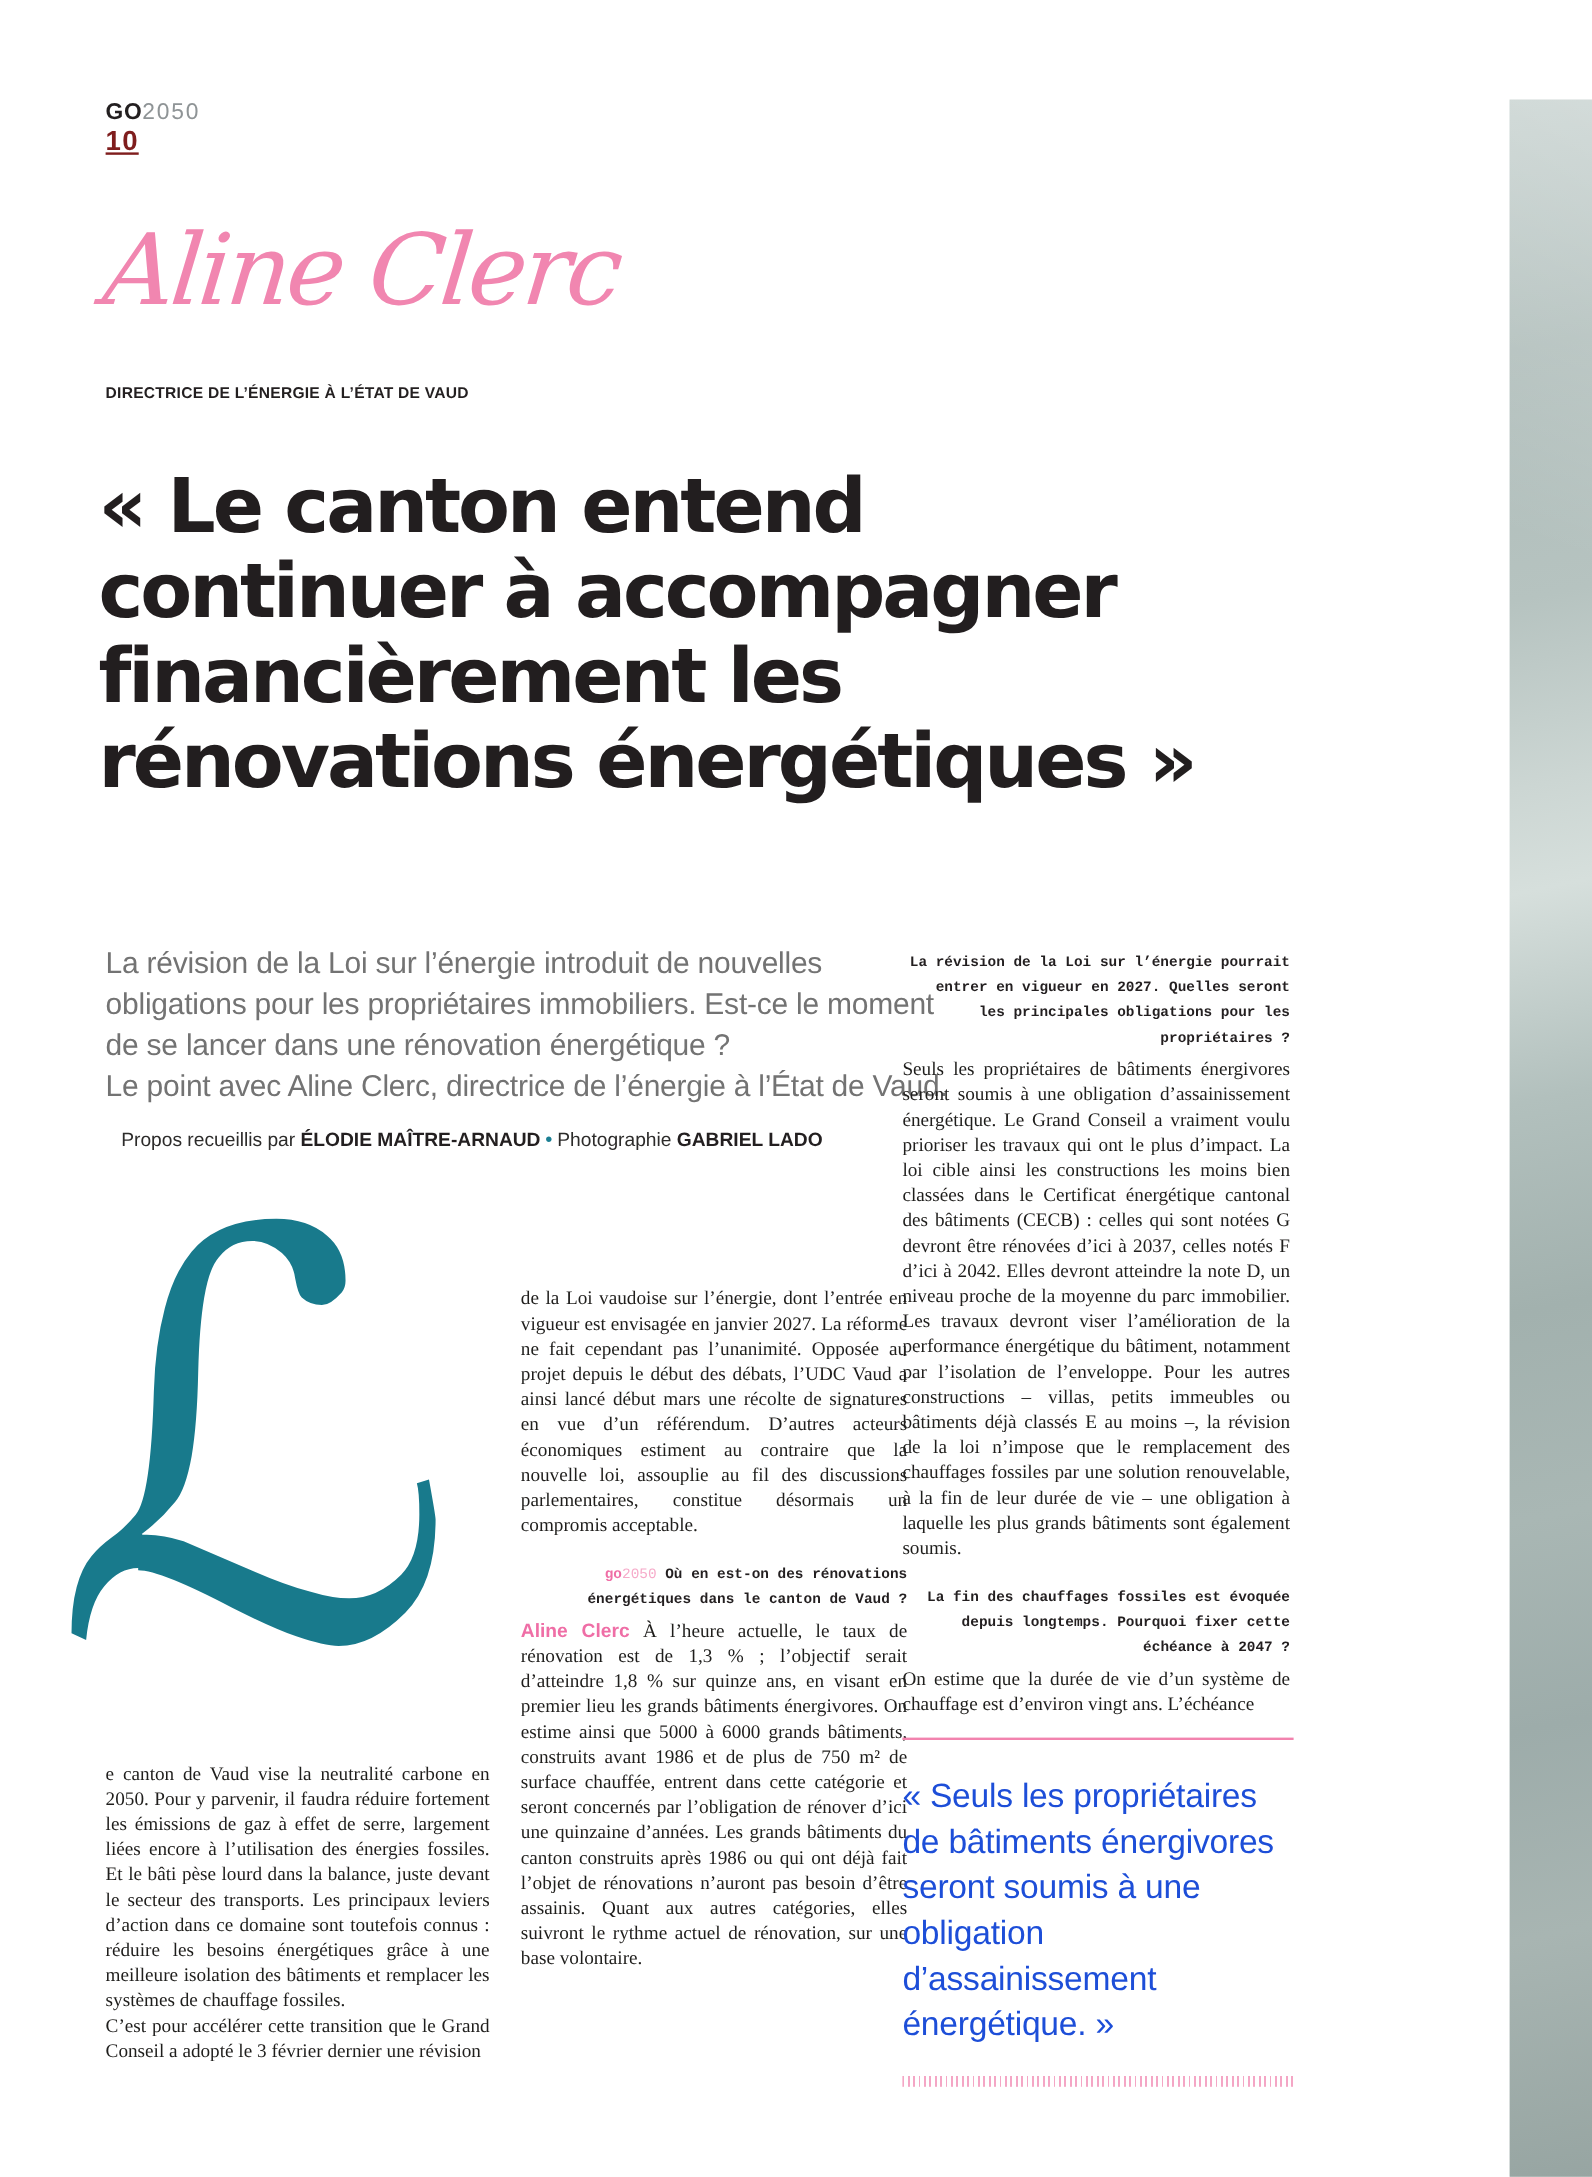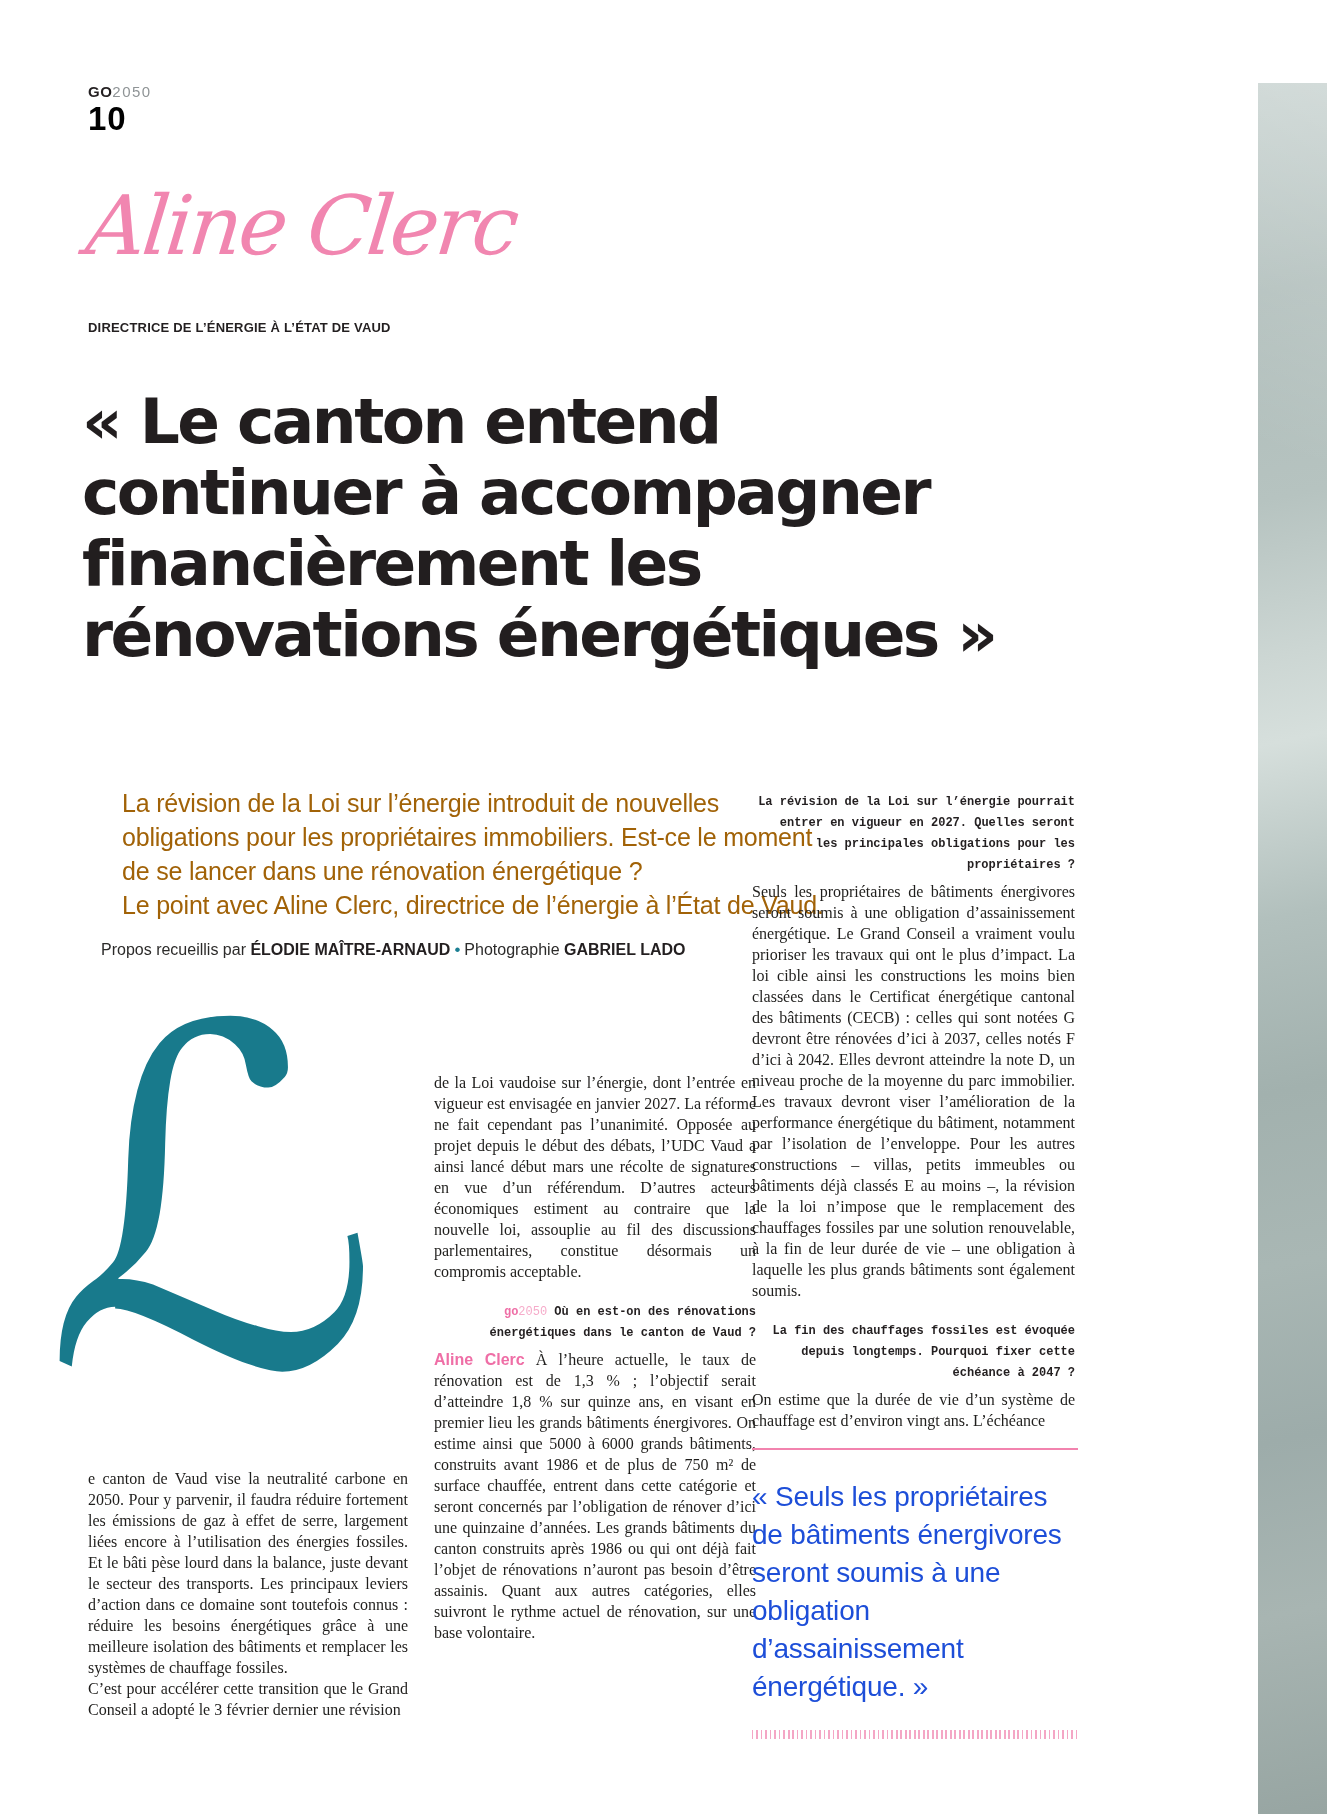--- a/index.html
+++ b/index.html
@@ -14,43 +14,43 @@
     left:1258px;top:83px;width:69px;height:1731px;
     background:
       linear-gradient(200deg, rgba(255,255,255,.35) 0%, rgba(255,255,255,0) 22%),
       linear-gradient(168deg,
         #bcc9c6 0%, #aebcb9 12%, #b6c3c0 24%, #ccd6d3 33%, #d6dfdc 38%,
         #b2c0bd 48%, #a2b1ae 58%, #a9b7b4 68%, #9dacaa 78%, #a8b5b2 88%, #97a5a2 100%);
   }
 
   
   .brand{left:88px;top:84px;line-height:1;}
-  .brand-line{font-size:15px;letter-spacing:.5px;}
+  .brand-line{font-size:19px;letter-spacing:.5px;}
   .brand-go{font-weight:700;color:#231f20;}
   .brand-year{font-weight:400;color:#8f9496;letter-spacing:1.5px;}
-  .page-num{font-weight:700;font-size:33px;letter-spacing:1px;margin-top:3px;color:#000000;}
+  .page-num{font-weight:700;font-size:23px;letter-spacing:1px;margin-top:3px;color:#7f1d1d;text-decoration:underline;}
 
   
   .signature{
     left:82px;top:178px;
     font-family:"DejaVu Serif", serif;font-style:italic;
     font-size:82px;color:#f186b0;letter-spacing:-3px;
     transform:skewX(-6deg);transform-origin:left bottom;white-space:nowrap;
   }
   .role{left:88px;top:320px;font-weight:700;font-size:13px;letter-spacing:.2px;white-space:nowrap;}
 
   
   .headline{
     left:82px;top:386px;
     font-family:"DejaVu Sans", sans-serif;font-weight:700;
     font-size:63px;line-height:71px;letter-spacing:-2.5px;color:#221e1f;white-space:nowrap;
   }
 
   
-  .standfirst{left:88px;top:786px;font-size:25px;line-height:34px;color:#a16207;letter-spacing:-.2px;white-space:nowrap;margin-left:34px;}
+  .standfirst{left:88px;top:786px;font-size:25px;line-height:34px;color:#737373;letter-spacing:-.2px;white-space:nowrap;}
 
   
   .byline{left:101px;top:940px;font-size:16px;color:#2c2b2a;white-space:nowrap;}
   .byline .bold{font-weight:700;color:#231f20;}
   .byline .dot{color:#1b7f93;font-size:17px;padding:0 4px;}
 
   
   .dropcap{
     left:44px;top:968px;
     font-family:"DejaVu Sans", sans-serif;

